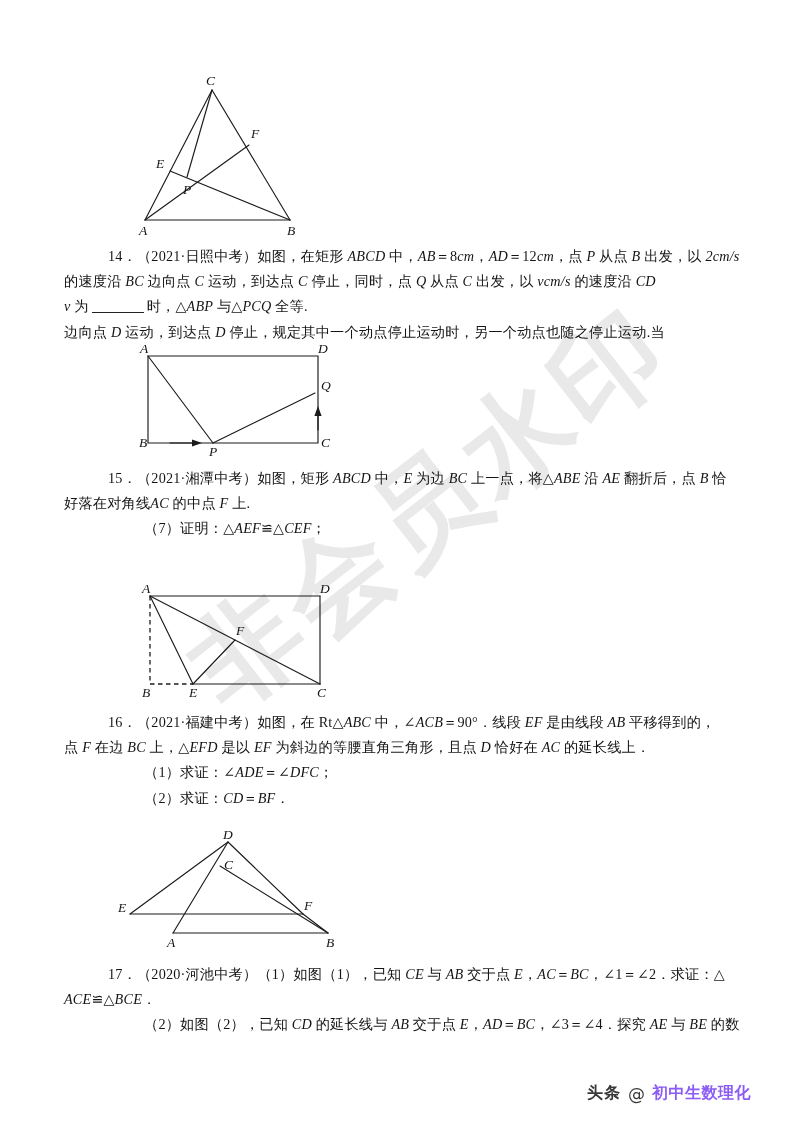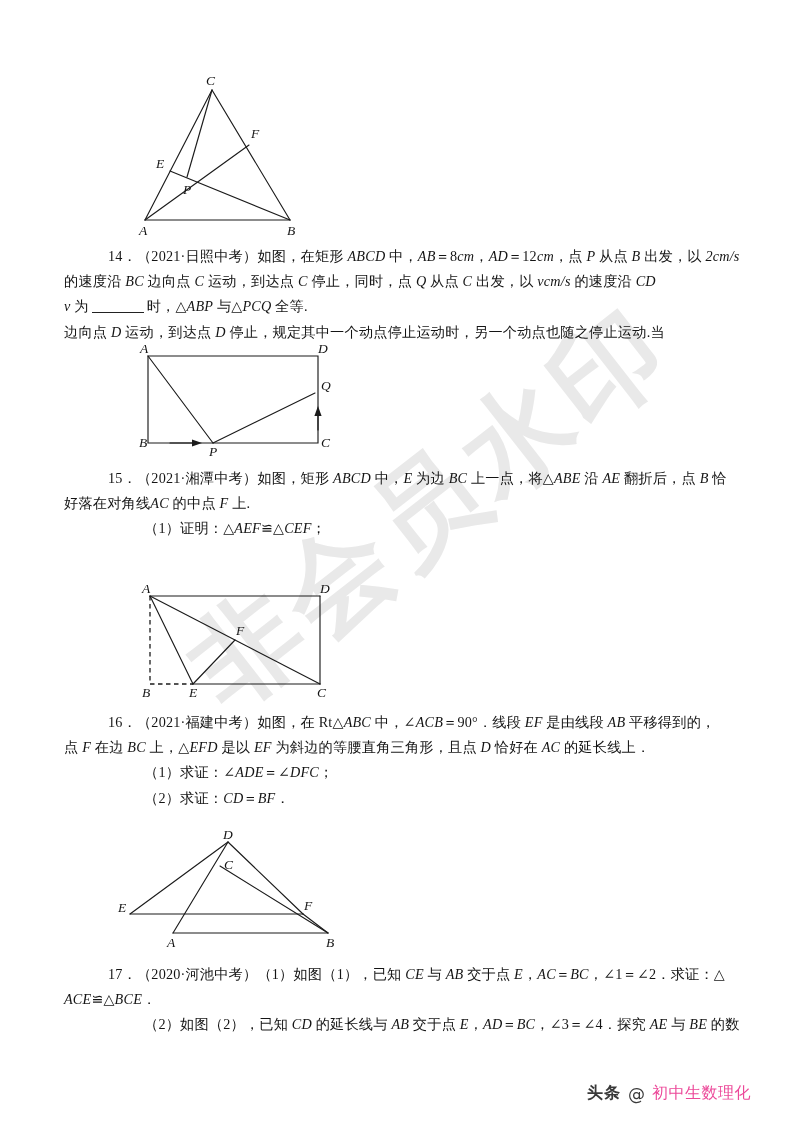--- a/index.html
+++ b/index.html
@@ -130,22 +130,22 @@
     letter-spacing: 1px;
   }
   #footer .ft-at {
     font-family: "DejaVu Sans", sans-serif;
     font-size: 17px;
     color: #3a3a3a;
   }
   #footer .ft-handle {
     font-family: "DejaVu Sans", sans-serif;
     font-size: 16px;
-    font-weight: 400;
-    color: #ec4899;
+    font-weight: 700;
+    color: #8b5cf6;
     letter-spacing: 0.5px;
   }
 </style>
 </head>
 <body>
 
 <div id="page">
 
   <div id="watermark">
     <div class="wm-text">非会员水印</div>
@@ -209,21 +209,21 @@
         <text class="lbl" x="69" y="110">P</text>
       </svg>
     </div>
 
     <div class="prob" style="top:466px;">
       <div class="ptext">
         <span class="ln first"><span>15．（2021·湘潭中考）如图，矩形 </span><span class="it">ABCD</span><span> 中，</span><span class="it">E</span><span> 为边 </span><span class="it">BC</span><span> 上一点，将△</span><span class="it">ABE</span><span> 沿 </span><span class="it">AE</span><span> 翻折后，点 </span><span class="it">B</span><span> 恰</span></span>
 
         <span class="ln cont"><span>好落在对角线</span><span class="it">AC</span><span> 的中点 </span><span class="it">F</span><span> 上.</span></span>
 
-        <span class="ln sub"><span>（1）证明：△</span><span class="it">AEF</span><span>≌△</span><span class="it">CEF</span><span>；</span></span>
+        <span class="ln sub"><span>（7）证明：△</span><span class="it">AEF</span><span>≌△</span><span class="it">CEF</span><span>；</span></span>
 
       </div>
     </div>
 
     <div class="fig" style="left:140px; top:586px;">
       <svg width="220" height="112" viewBox="0 0 220 112">
 
         <path class="stroke" d="M 10 10 L 180 10"></path>
         <path class="stroke" d="M 180 10 L 180 98"></path>
         <path class="stroke" d="M 53 98 L 180 98"></path>

